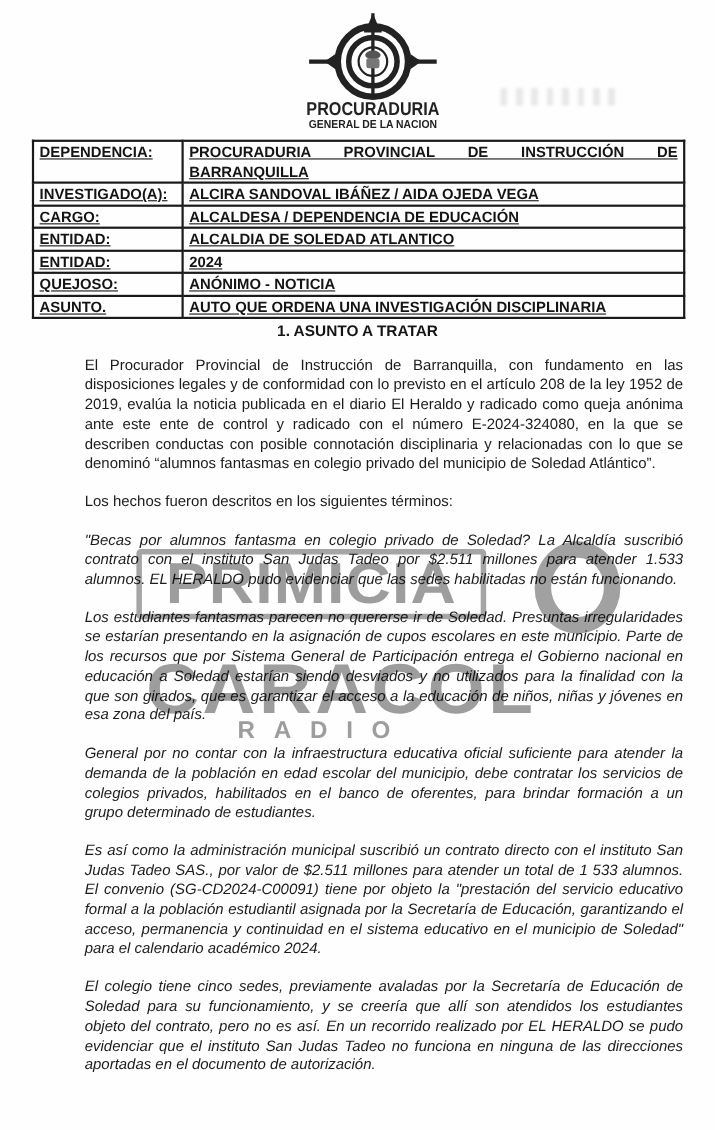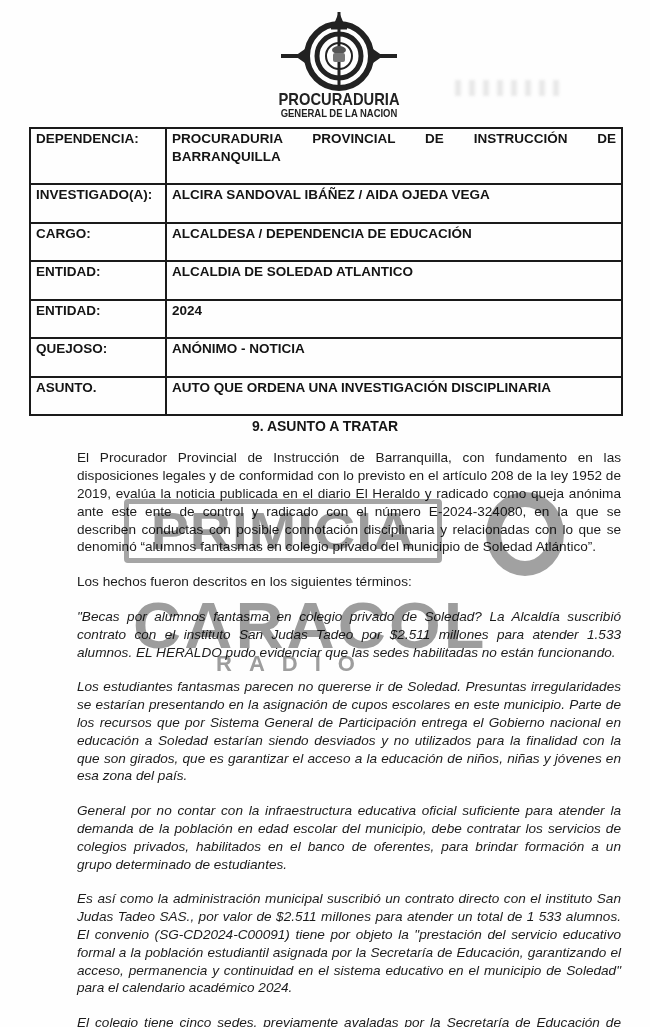--- a/index.html
+++ b/index.html
@@ -18,21 +18,21 @@
   .smudge {
     position:absolute; left:455px; top:80px; width:105px; height:16px; opacity:0.18;
     background:repeating-linear-gradient(90deg,#888 0 6px, transparent 6px 14px);
     filter:blur(1.5px);
   }
   
   table.header-table {
     width:594px; margin:8px 0 0 29px; border-collapse:collapse;
     font-size:13.5px; font-weight:bold; color:#141414;
   }
-  table.header-table td { border:2px solid #1a1a1a; padding:1px 5px 18px 5px; vertical-align:top; line-height:1.3; }
+  table.header-table td { border:2px solid #1a1a1a; padding:1px 5px 0 5px; vertical-align:top; line-height:1.3;text-decoration:underline; }
   td.lbl { width:136px; }
   td.val { text-align:justify; }
   
   .date-row { display:flex; align-items:flex-start; margin:7px 29px 0 29px; height:26px; }
   .city { font-size:14px; padding-top:4px; }
   .date-stamp { font-family:"Liberation Sans", sans-serif; font-weight:bold; font-size:16.5px; letter-spacing:1.5px; margin-left:6px; transform:rotate(-0.5deg); color:#222; white-space:pre; }
   .folio { margin-left:auto; margin-right:18px; position:relative; }
   .folio-dashes { position:absolute; top:-8px; left:8px; width:110px; border-top:2px dashed #9a9a9a; opacity:0.8; }
   .folio-num { font-family:"DejaVu Sans Mono", monospace; font-weight:bold; font-size:19px; letter-spacing:5px; color:#222; }
   .folio-lead { background:#222; color:#dcdcdc; padding:0 2px; margin-right:1px; }
@@ -109,21 +109,21 @@
         <td class="val">ANÓNIMO - NOTICIA</td>
       </tr>
       <tr>
         <td class="lbl">ASUNTO.</td>
         <td class="val">AUTO QUE ORDENA UNA INVESTIGACIÓN DISCIPLINARIA</td>
       </tr>
     </tbody>
   </table>
 
 
-  <div class="heading">9. ASUNTO A TRATAR</div>
+  <div class="heading">1. ASUNTO A TRATAR</div>
 
   <div class="body-text">
     <div class="para">El Procurador Provincial de Instrucción de Barranquilla, con fundamento en las disposiciones legales y de conformidad con lo previsto en el artículo 208 de la ley 1952 de 2019, evalúa la noticia publicada en el diario El Heraldo y radicado como queja anónima ante este ente de control y radicado con el número E-2024-324080, en la que se describen conductas con posible connotación disciplinaria y relacionadas con lo que se denominó “alumnos fantasmas en colegio privado del municipio de Soledad Atlántico”.</div>
     <div class="para">Los hechos fueron descritos en los siguientes términos:</div>
     <div class="para italic">"Becas por alumnos fantasma en colegio privado de Soledad? La Alcaldía suscribió contrato con el instituto San Judas Tadeo por $2.511 millones para atender 1.533 alumnos. EL HERALDO pudo evidenciar que las sedes habilitadas no están funcionando.</div>
     <div class="para italic">Los estudiantes fantasmas parecen no quererse ir de Soledad. Presuntas irregularidades se estarían presentando en la asignación de cupos escolares en este municipio. Parte de los recursos que por Sistema General de Participación entrega el Gobierno nacional en educación a Soledad estarían siendo desviados y no utilizados para la finalidad con la que son girados, que es garantizar el acceso a la educación de niños, niñas y jóvenes en esa zona del país.</div>
     <div class="para italic">General por no contar con la infraestructura educativa oficial suficiente para atender la demanda de la población en edad escolar del municipio, debe contratar los servicios de colegios privados, habilitados en el banco de oferentes, para brindar formación a un grupo determinado de estudiantes.</div>
     <div class="para italic">Es así como la administración municipal suscribió un contrato directo con el instituto San Judas Tadeo SAS., por valor de $2.511 millones para atender un total de 1 533 alumnos. El convenio (SG-CD2024-C00091) tiene por objeto la "prestación del servicio educativo formal a la población estudiantil asignada por la Secretaría de Educación, garantizando el acceso, permanencia y continuidad en el sistema educativo en el municipio de Soledad" para el calendario académico 2024.</div>
     <div class="para italic">El colegio tiene cinco sedes, previamente avaladas por la Secretaría de Educación de Soledad para su funcionamiento, y se creería que allí son atendidos los estudiantes objeto del contrato, pero no es así. En un recorrido realizado por EL HERALDO se pudo evidenciar que el instituto San Judas Tadeo no funciona en ninguna de las direcciones aportadas en el documento de autorización.</div>
   </div>

